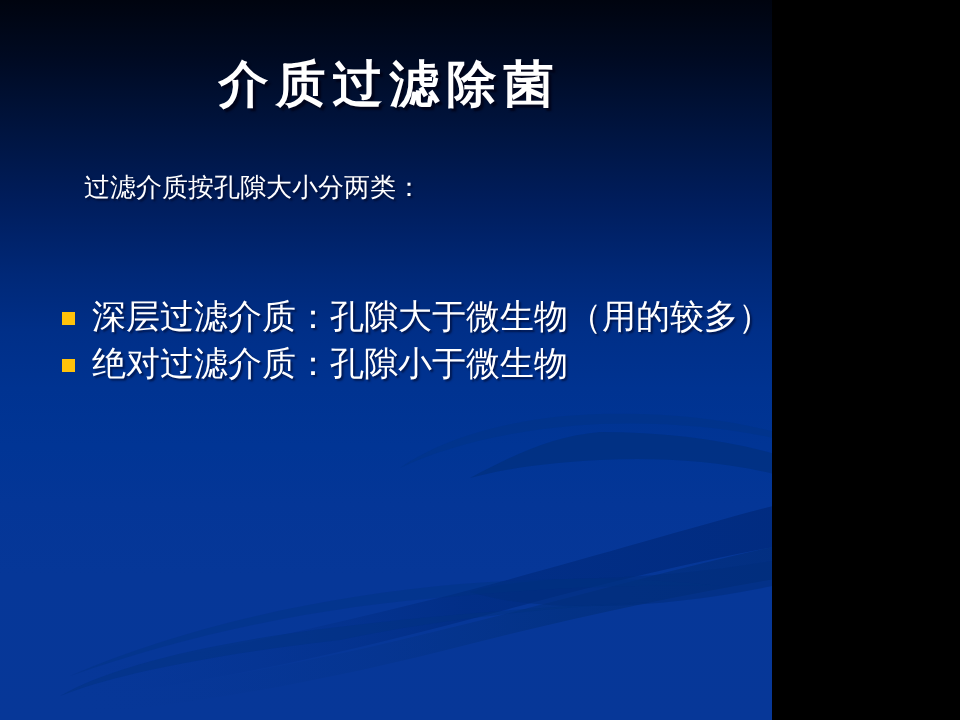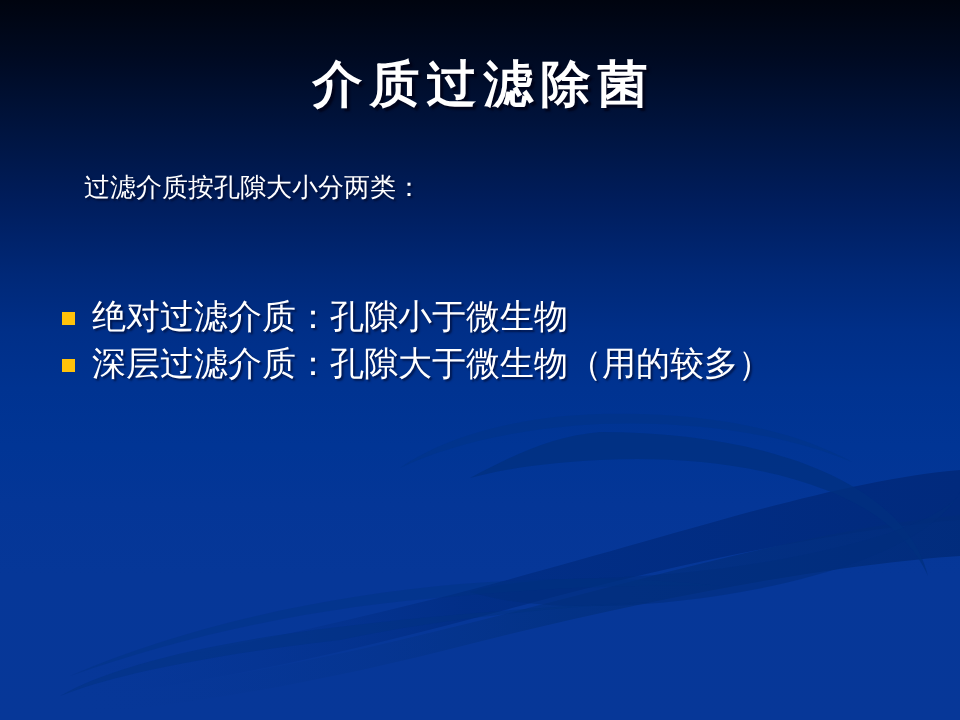--- a/index.html
+++ b/index.html
@@ -2,21 +2,21 @@
 <html><head>
 <meta charset="utf-8">
 <style>
   html, body {
     margin: 0;
     padding: 0;
     background: #000000;
   }
   #slide {
     position: relative;
-    width: 960px;
+    width: 772px;
     height: 720px;
     overflow: hidden;
     font-family: "Liberation Serif", "DejaVu Serif", serif;
     background: linear-gradient(180deg,
         #00040f 0%,
         #000a22 8%,
         #00143f 18%,
         #001d5c 28%,
         #002877 38%,
         #002f88 46%,
@@ -124,22 +124,22 @@
 
   <div class="title">介质过滤除菌</div>
 
   <div class="body-block">
 
     <div class="intro">过滤介质按孔隙大小分两类：</div>
 
     <ul class="bullet-list">
       <li class="bullet-item">
         <span class="bullet-marker"></span>
-        <span class="bullet-text">绝对过滤介质：孔隙小于微生物</span>
+        <span class="bullet-text">深层过滤介质：孔隙大于微生物（用的较多）</span>
       </li>
       <li class="bullet-item">
         <span class="bullet-marker"></span>
-        <span class="bullet-text">深层过滤介质：孔隙大于微生物（用的较多）</span>
+        <span class="bullet-text">绝对过滤介质：孔隙小于微生物</span>
       </li>
     </ul>
 
   </div>
 </div>
 
 </body></html>

